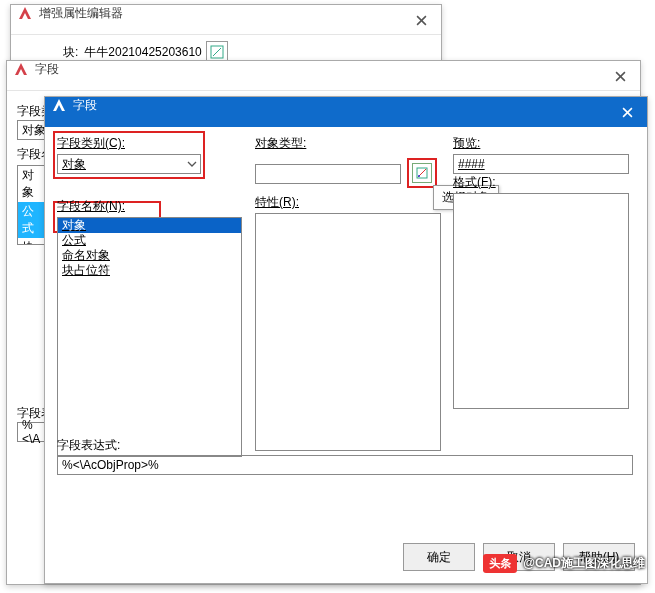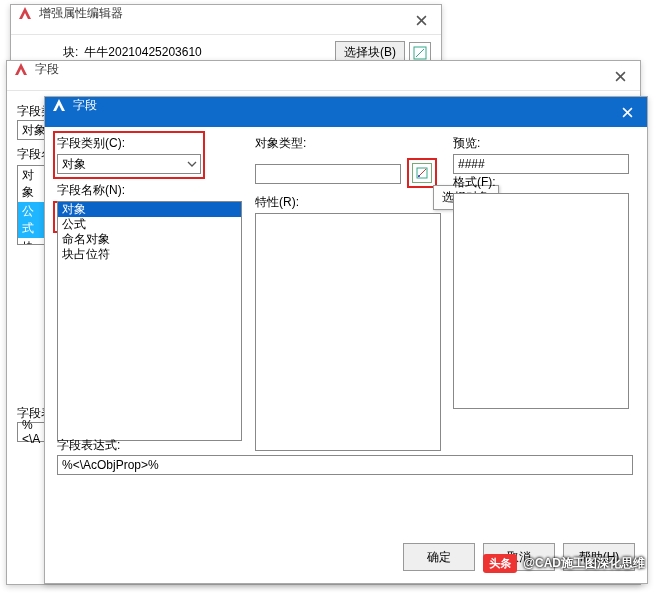--- a/index.html
+++ b/index.html
@@ -31,21 +31,21 @@
   #w2 .exprlbl { margin-top:160px;}
   #w2 .expr { border:1px solid #888; width:610px; height:20px; padding-left:4px; display:flex;align-items:center;}
 
   
   #w3 { left: 44px; top: 96px; width: 604px; height: 488px; }
   #w3 .titlebar { background:#0f6bcb; border-bottom:none; }
   #w3 .titlebar .ttext { color:#fff; }
   #w3 .titlebar .close { color:#fff; }
   #w3 .body { padding: 10px 12px 0 12px; position:relative; height:calc(100% - 30px); }
 
-  .col { position:absolute; top:8px; }
+  .col { position:absolute; top:8px;text-decoration:underline; }
   .c1 { left:12px; width:188px; }
   .c2 { left:210px; width:188px; }
   .c3 { left:408px; width:178px; }
 
   .label { color:#000; margin-bottom:2px; display:block;}
   .combo3 { border:1px solid #888; width:144px; height:20px; background:#fff; padding-left:4px; position:relative; display:flex;align-items:center;}
   .combo3 .chev { position:absolute; right:3px; top:3px; }
   .nmlist { border:1px solid #888; width:185px; height:240px; background:#fff; margin-top:2px; overflow:hidden;}
   .nmlist .item { padding:0 4px; color:#000; line-height:15px; }
   .nmlist .item.sel { background:#0a63c7; color:#fff; }
@@ -84,21 +84,20 @@
     <span class="ttext">增强属性编辑器</span>
     <span class="close">
       <svg viewBox="0 0 10 10">
           <path d="M1 1 L9 9 M9 1 L1 9" stroke="#555" stroke-width="1.4"></path>
         </svg>
     </span>
   </div>
   <div class="body">
     <span class="lbl">块:</span>
     <span class="val">牛牛20210425203610</span>
-    <span class="selbtn">选择块(B)</span>
     <span class="pick">
       <svg width="14" height="14" viewBox="0 0 14 14">
           <rect x="1" y="1" width="12" height="12" fill="none" stroke="#3a8" stroke-width="1"></rect>
           <path d="M3 11 L11 3" stroke="#3a8"></path>
         </svg>
     </span>
   </div>
 </div>
 
 <div id="w2" class="win">
@@ -156,21 +155,21 @@
     <div class="col c1">
       <span class="label">字段类别(C):</span>
       <div class="combo3">
         <span>对象</span>
         <span class="chev">
           <svg width="10" height="10" viewBox="0 0 10 10">
               <path d="M1 3 L5 7 L9 3" fill="none" stroke="#555" stroke-width="1.3"></path>
             </svg>
         </span>
       </div>
-      <span class="label" style="margin-top:8px;">字段名称(N):</span>
+      <span class="label" style="margin-top:24px;">字段名称(N):</span>
       <div class="nmlist">
         <div class="item sel">对象</div>
         <div class="item">公式</div>
         <div class="item">命名对象</div>
         <div class="item">块占位符</div>
       </div>
     </div>
 
     <div class="col c2">
       <span class="label">对象类型:</span>

